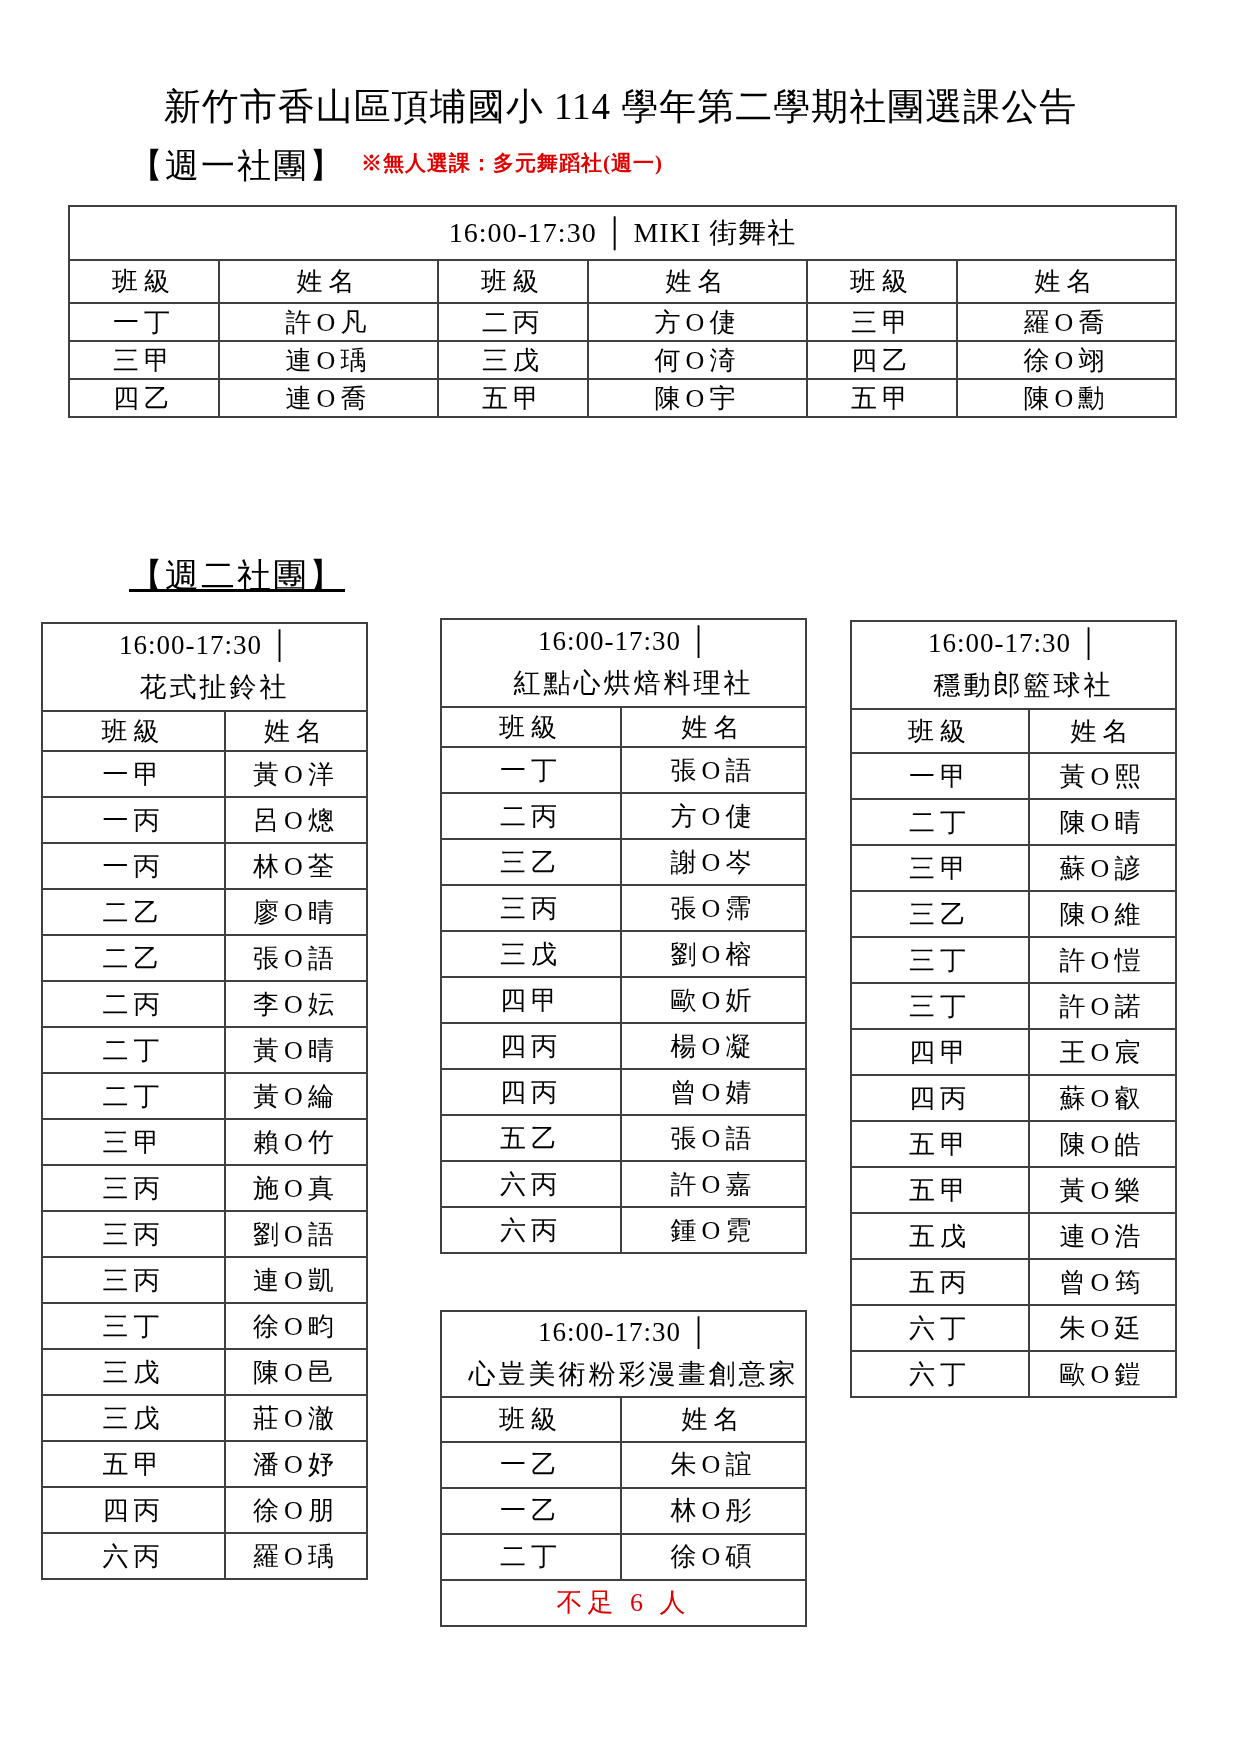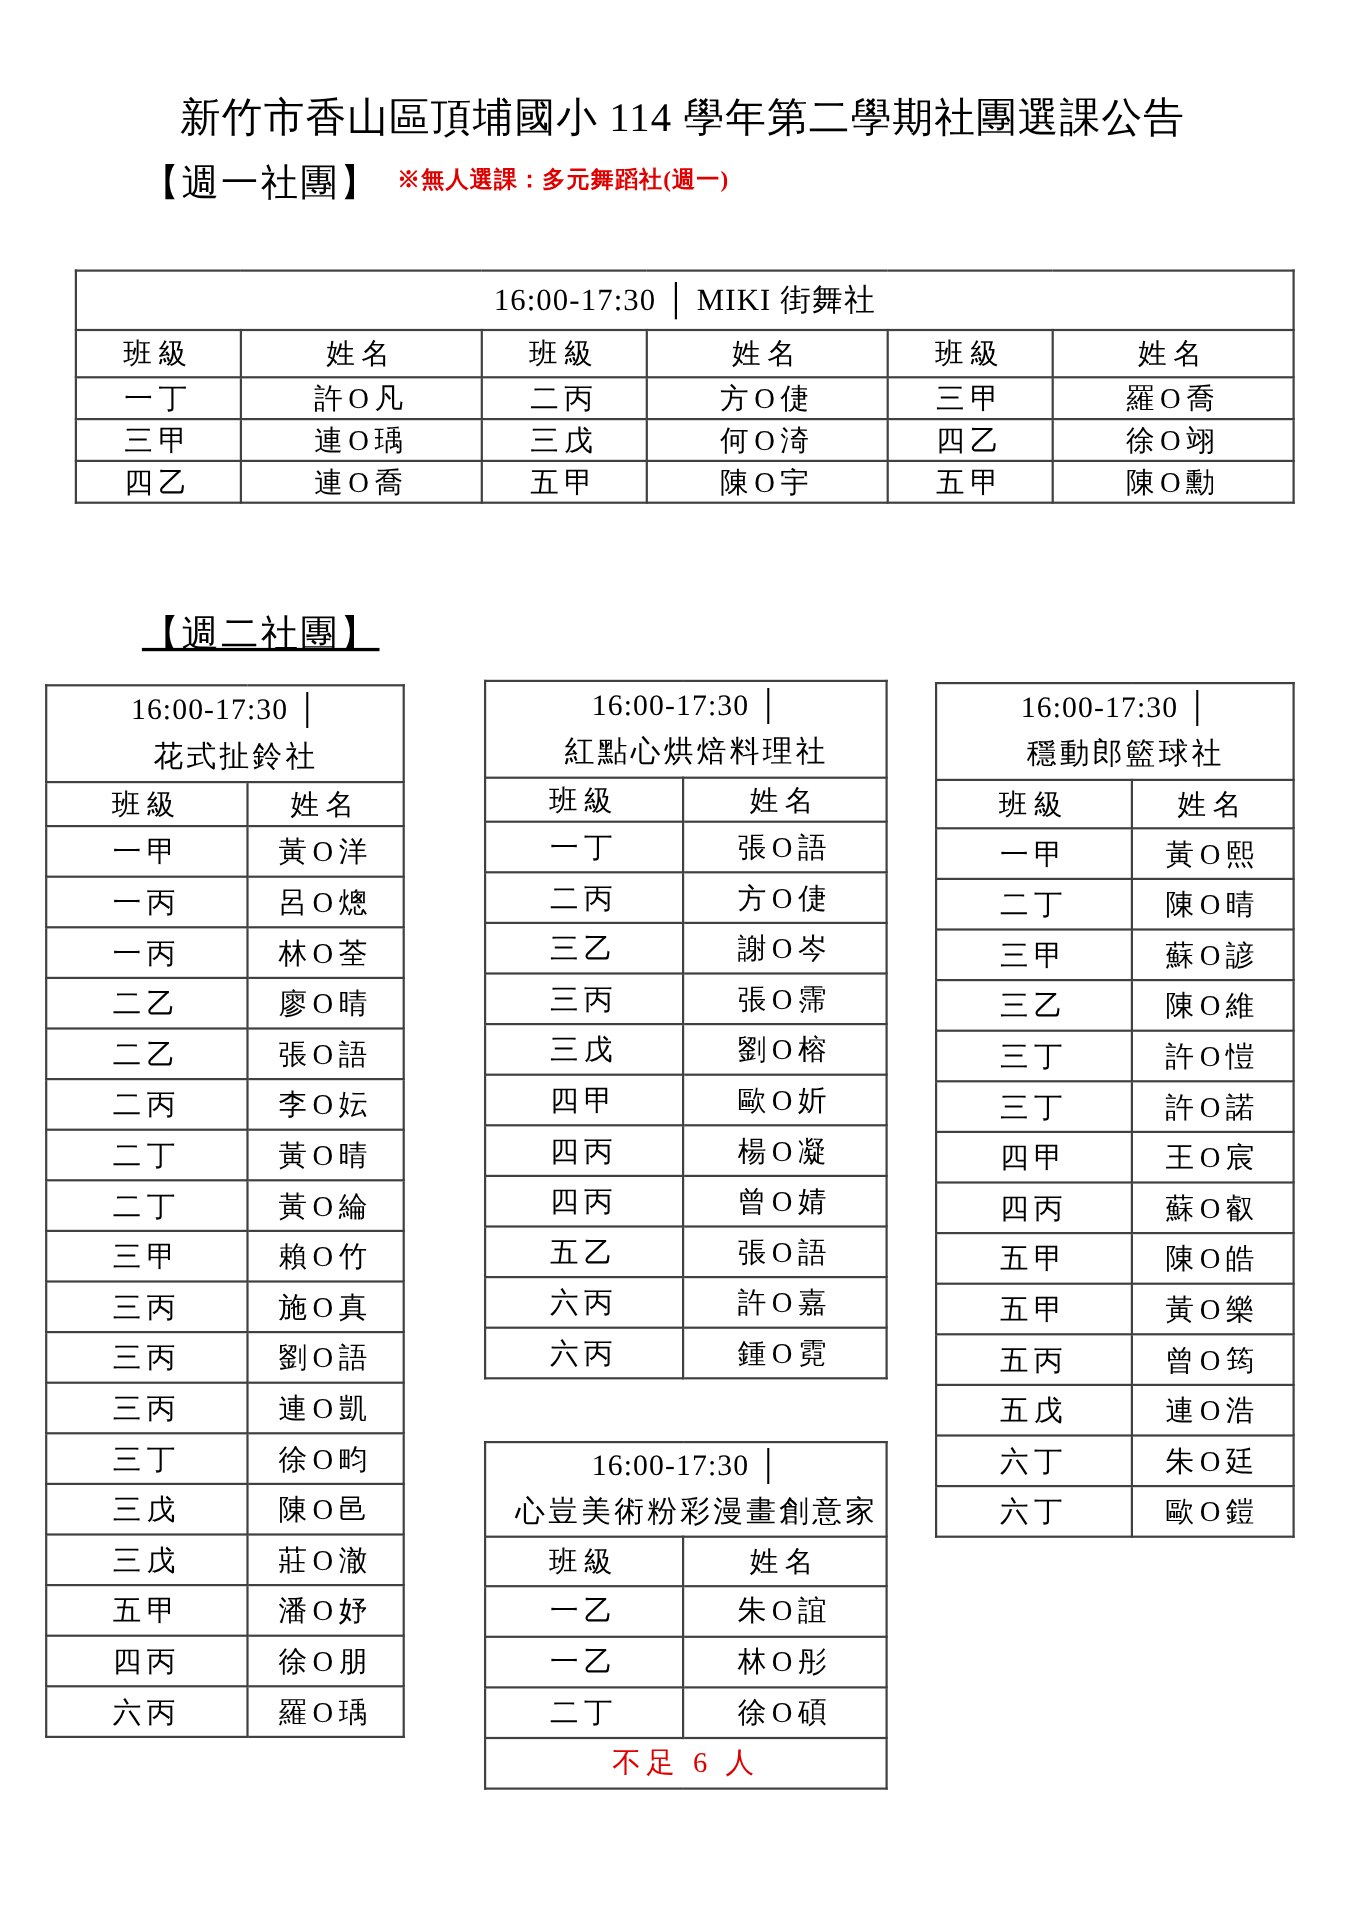--- a/index.html
+++ b/index.html
@@ -26,21 +26,21 @@
             padding:0; overflow:hidden; white-space:nowrap; }
 
   .hdr td { font-size:27px; letter-spacing:1px; }
   .hdr .time-line { letter-spacing:1px; }
   .hdr .club-line { letter-spacing:3px;padding-left:20px; }
   .colhead td { font-size:26px; letter-spacing:6px; }
   .data td { font-size:26px; letter-spacing:5px; }
   .footrow td { font-size:26px; color:var(--red,#e00000); letter-spacing:5px; }
 
   
-  .mon-tbl { left:68px; top:205px; width:1107px;margin-top:40px; }
+  .mon-tbl { left:68px; top:205px; width:1107px; }
   .mon-tbl .hdr td { height:52px; font-size:28px; }
   .mon-tbl .colhead td { height:41px; }
   .mon-tbl .data td { height:36px; }
 
   
   .t-left   { left:41px;  top:622px;  width:325px; }
   .t-midtop { left:440px; top:618px;  width:365px; }
   .t-midbot { left:440px; top:1310px; width:365px; }
   .t-right  { left:850px; top:620px;  width:325px; }
 
@@ -373,26 +373,26 @@
           </tr>
           <tr class="data">
             <td>五甲</td>
             <td>陳O皓</td>
           </tr>
           <tr class="data">
             <td>五甲</td>
             <td>黃O樂</td>
           </tr>
           <tr class="data">
+            <td>五戊</td>
+            <td>連O浩</td>
+          </tr>
+          <tr class="data">
             <td>五丙</td>
             <td>曾O筠</td>
-          </tr>
-          <tr class="data">
-            <td>五戊</td>
-            <td>連O浩</td>
           </tr>
           <tr class="data">
             <td>六丁</td>
             <td>朱O廷</td>
           </tr>
           <tr class="data">
             <td>六丁</td>
             <td>歐O鎧</td>
           </tr>
         </tbody>

